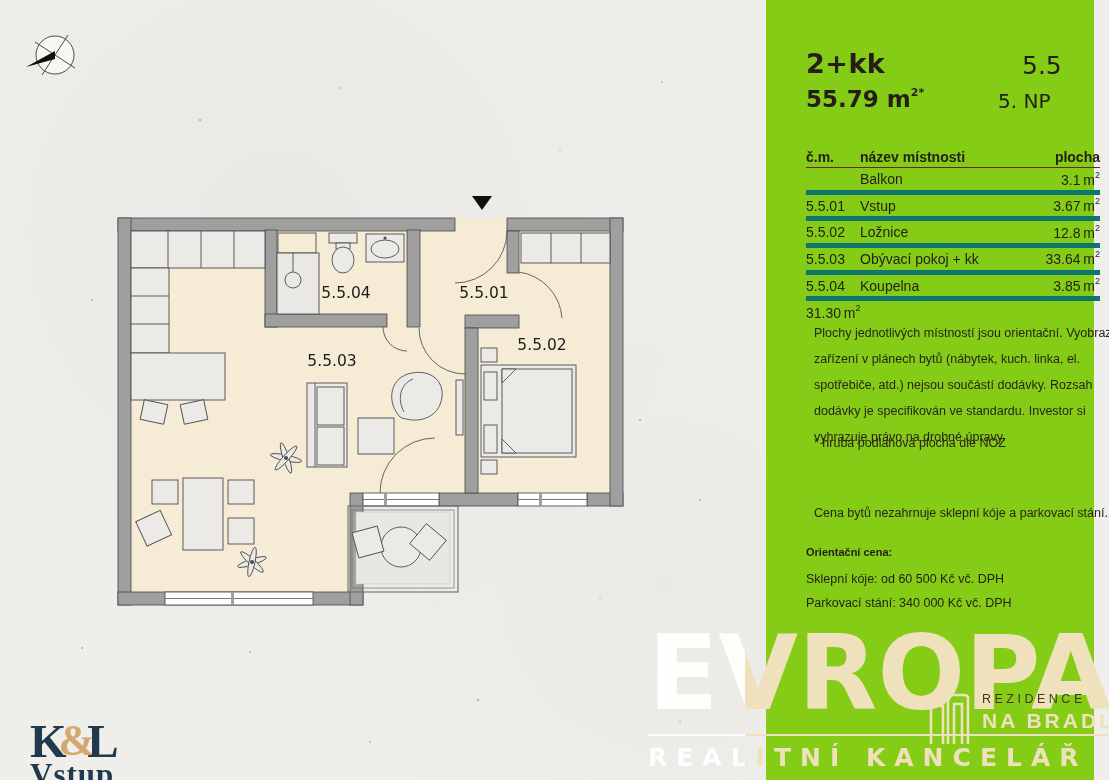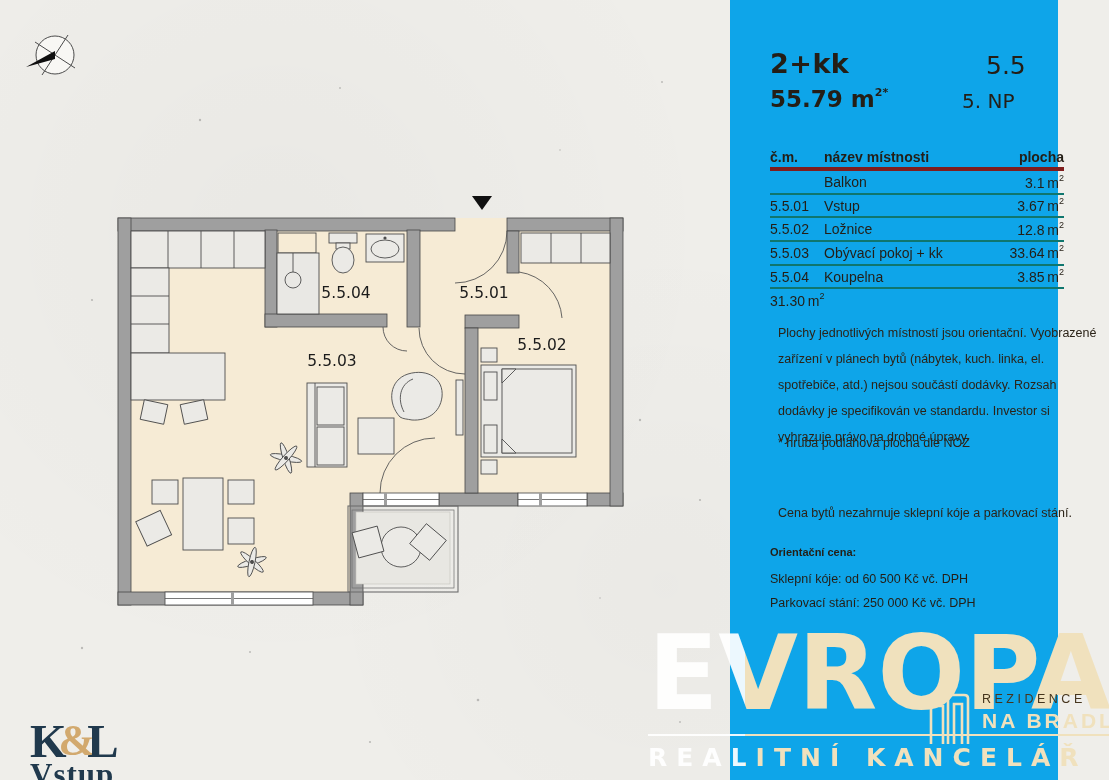--- a/index.html
+++ b/index.html
@@ -2,33 +2,33 @@
 <html><head>
 <meta charset="utf-8">
 <style>
   html,body{margin:0;padding:0;}
   .page{position:relative;width:1109px;height:780px;overflow:hidden;
         background:#efeeea;font-family:"Liberation Sans",sans-serif;}
   .page::before{content:"";position:absolute;inset:0;pointer-events:none;
         background-image:radial-gradient(circle at 25% 30%,rgba(0,0,0,0.025),transparent 45%),
                          radial-gradient(circle at 60% 75%,rgba(0,0,0,0.02),transparent 40%);}
   
-  .panel{position:absolute;left:730px;top:0;width:328px;height:780px;background:#0ea5e9;color:#241e16;}
+  .panel{position:absolute;left:766px;top:0;width:328px;height:780px;background:#84cc16;color:#241e16;}
   .panel .abs{position:absolute;}
   .h-layout{left:40px;top:48px;font-family:"DejaVu Sans",sans-serif;font-size:27px;font-weight:700;letter-spacing:.5px;}
   .h-num{left:232px;top:51px;font-family:"DejaVu Sans",sans-serif;font-size:25px;font-weight:500;margin-left:24px;}
   .h-area{left:40px;top:86px;font-family:"DejaVu Sans",sans-serif;font-size:23px;font-weight:700;}
   .h-floor{left:232px;top:89px;font-family:"DejaVu Sans",sans-serif;font-size:20px;}
   sup.small{font-size:11px;position:relative;top:-2px;}
   sup.tiny{font-size:9px;position:relative;top:-1px;}
   
   .atable{left:40px;top:146px;width:294px;font-size:14px;}
   .trow,.thead,.tfoot{display:flex;align-items:baseline;padding:2.5px 0;}
-  .thead{font-weight:700;border-bottom:4px solid #7f1d1d;}
-  .trow{border-bottom:2px solid #0f766e;}
+  .thead{font-weight:700;border-bottom:1px solid #7f1d1d;}
+  .trow{border-bottom:5px solid #0f766e;}
   .c-num{width:54px;flex:none;}
   .c-name{flex:1;}
   .c-area{flex:none;text-align:left;}
   .tfoot{padding-top:3px;}
   
   .note{left:40px;width:322px;font-size:12.5px;line-height:26px;color:#2b2318;margin-left:8px;}
   .n1{top:320px;}
   .n2{top:430px;}
   .n3{top:500px;}
   .pricing-label{left:40px;top:546px;font-size:11px;font-weight:700;}
@@ -288,21 +288,21 @@
       <div class="tfoot">
         <span class="c-area"><span>31.30</span> <span>m</span><sup class="tiny">2</sup></span>
       </div>
     </div>
 
     <div class="abs note n1">Plochy jednotlivých místností jsou orientační. Vyobrazené zařízení v plánech bytů (nábytek, kuch. linka, el. spotřebiče, atd.) nejsou součástí dodávky. Rozsah dodávky je specifikován ve standardu. Investor si vyhrazuje právo na drobné úpravy.</div>
     <div class="abs note n2">* hrubá podlahová plocha dle NOZ</div>
     <div class="abs note n3">Cena bytů nezahrnuje sklepní kóje a parkovací stání.</div>
     <div class="abs pricing-label">Orientační cena:</div>
     <div class="abs p1">Sklepní kóje: od 60 500 Kč vč. DPH</div>
-    <div class="abs p2">Parkovací stání: 250 000 Kč vč. DPH</div>
+    <div class="abs p2">Parkovací stání: 340 000 Kč vč. DPH</div>
   </div>
 
   <div class="banner layer-white">
     <div class="ev">EVROPA</div>
     <div class="rule"></div>
     <div class="rk">REALITNÍ KANCELÁŘ</div>
   </div>
   <div class="banner layer-cream">
     <div class="ev">EVROPA</div>
     <div class="rule"></div>

